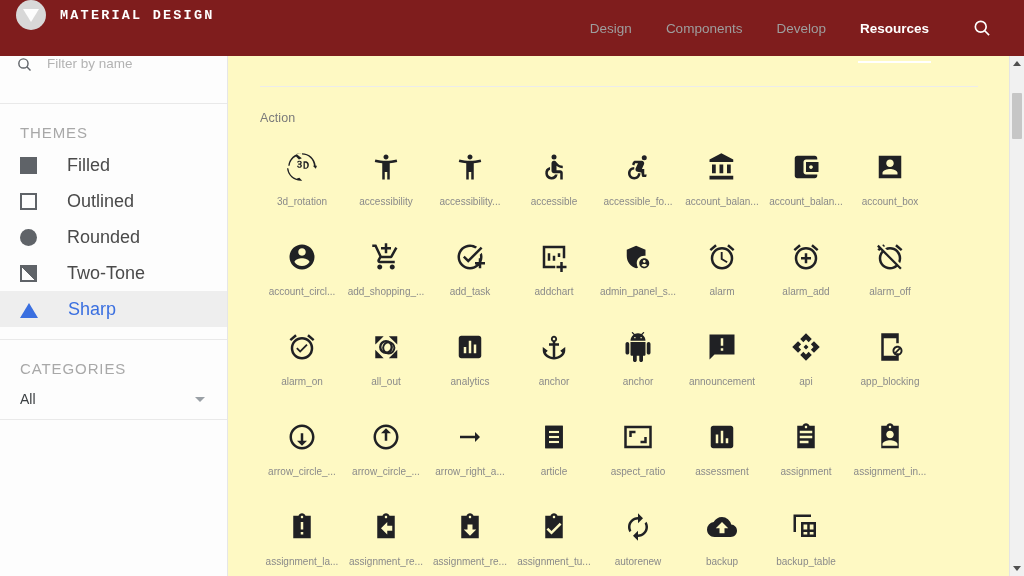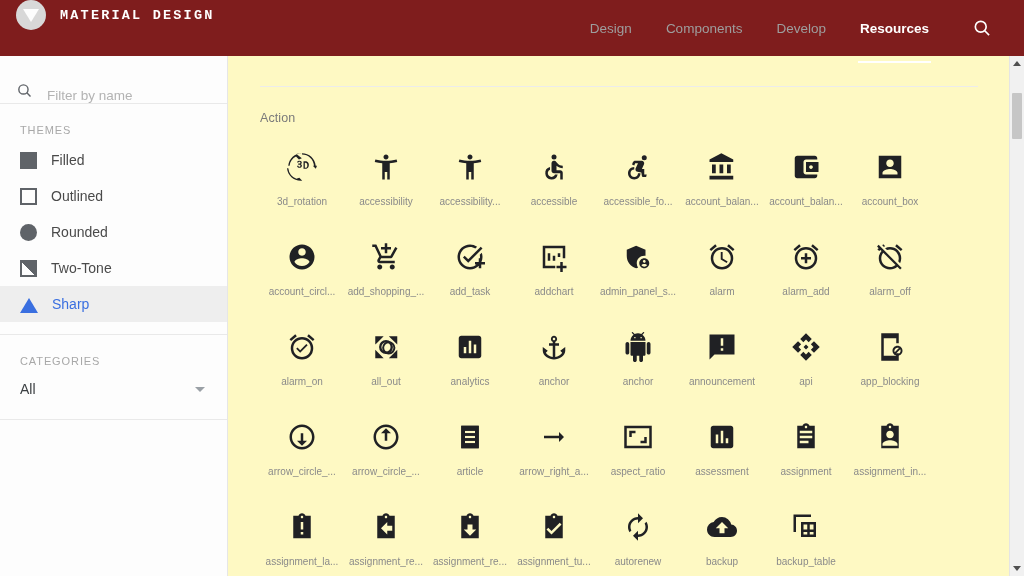--- a/index.html
+++ b/index.html
@@ -62,43 +62,43 @@
   
   .sidebar {
     width: 228px; flex: 0 0 228px;
     background: #fdfdfd;
     border-right: 1px solid #e6e6e6;
     display: flex; flex-direction: column;
     position: relative;
   }
   .filter-row {
     height: 48px; flex: 0 0 48px;
-    display: flex; align-items: flex-end;
+    display: flex; align-items: flex-start;
     padding: 0 16px; gap: 14px;
     border-bottom: 1px solid #e9e9e9;
   }
   .filter-input {
     border: none; outline: none; background: transparent;
     font-size: 13.5px; color: #333; width: 100%;
     font-family: "Liberation Sans", sans-serif;
   }
   .filter-input::placeholder { color: #b3b3b3; }
 
   .section-label {
-    font-size: 11px; letter-spacing: 0.9px;
+    font-size: 15px; letter-spacing: 0.9px;
     color: #a8a8a8; padding: 20px 16px 6px 20px;
     text-transform: uppercase;
   }
   .theme-list { padding-bottom: 6px; }
   .theme-item {
     height: 36px; display: flex; align-items: center;
     gap: 14px; padding: 0 20px; cursor: pointer;
   }
   .theme-item.selected { background: #eeeeee; }
-  .theme-item .tlabel { font-size: 14px; color: #4a4a4a; }
+  .theme-item .tlabel { font-size: 18px; color: #4a4a4a; margin-left: 16px; }
   .theme-item.selected .tlabel { color: #3a6fe0; }
 
   .sw { width: 17px; height: 17px; flex: 0 0 17px; position: relative; }
   .sw-filled { background: #5f6368; }
   .sw-outlined { border: 2px solid #5f6368; }
   .sw-rounded { background: #5f6368; border-radius: 50%; }
   .sw-twotone { border: 2px solid #5f6368; overflow: hidden; }
   .sw-twotone::after {
     content: ""; position: absolute; inset: 0;
     background: linear-gradient(to bottom left, #5f6368 50%, transparent 50.5%);
@@ -483,33 +483,33 @@
               <div class="icon-glyph">
                 <svg width="30" height="30" viewBox="0 0 24 24" fill="#202124">
                   <path d="M12 2C6.49 2 2 6.49 2 12s4.49 10 10 10 10-4.49 10-10S17.51 2 12 2zm0 18c-4.41 0-8-3.59-8-8s3.59-8 8-8 8 3.59 8 8-3.59 8-8 8zm-1-5h2V9h3l-4-4-4 4h3z"></path>
                 </svg>
               </div>
               <div class="icon-label">arrow_circle_...</div>
             </div>
             <div class="icon-cell">
               <div class="icon-glyph">
                 <svg width="30" height="30" viewBox="0 0 24 24" fill="#202124">
+                  <path d="M16.01 11H4v2h12.01v3L20 12l-3.99-4z"></path>
+                </svg>
+              </div>
+              <div class="icon-label">arrow_right_a...</div>
+            </div>
+            <div class="icon-cell">
+              <div class="icon-glyph">
+                <svg width="30" height="30" viewBox="0 0 24 24" fill="#202124">
                   <path d="M19 3H5v18h14V3zM8 17v-2h8v2H8zm0-4v-2h8v2H8zm0-4V7h8v2H8z"></path>
                   <path d="M19 3H5v18h14V3zM8 17v-2h8v2H8zm0-4v-2h8v2H8zm0-4V7h8v2H8z"></path>
                 </svg>
               </div>
               <div class="icon-label">article</div>
-            </div>
-            <div class="icon-cell">
-              <div class="icon-glyph">
-                <svg width="30" height="30" viewBox="0 0 24 24" fill="#202124">
-                  <path d="M16.01 11H4v2h12.01v3L20 12l-3.99-4z"></path>
-                </svg>
-              </div>
-              <div class="icon-label">arrow_right_a...</div>
             </div>
             <div class="icon-cell">
               <div class="icon-glyph">
                 <svg width="30" height="30" viewBox="0 0 24 24" fill="#202124">
                   <path d="M19 12h-2v3h-3v2h5v-5zM7 9h3V7H5v5h2V9zm16-6H1v18h22V3zm-2 16.01H3V4.99h18v14.02z"></path>
                 </svg>
               </div>
               <div class="icon-label">aspect_ratio</div>
             </div>
             <div class="icon-cell">

